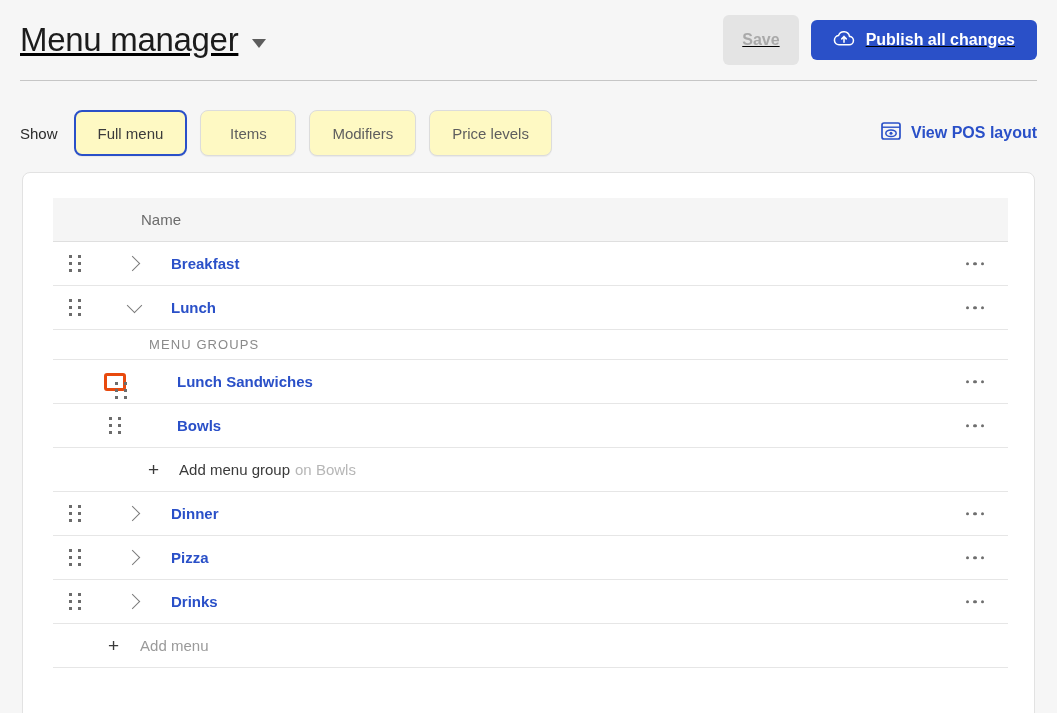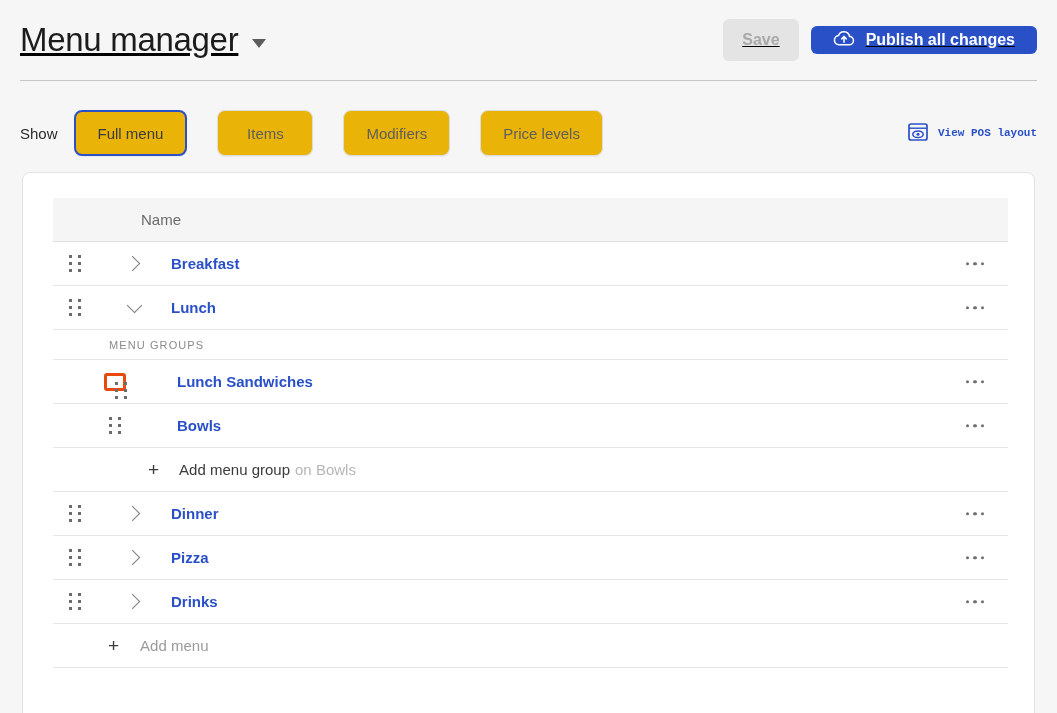--- a/index.html
+++ b/index.html
@@ -26,58 +26,58 @@
   }
   .title-caret {
     width: 0; height: 0; margin-top: 6px;
     border-left: 7px solid transparent;
     border-right: 7px solid transparent;
     border-top: 9px solid #5d5d5d;
     cursor: pointer;
   }
   .header-actions { display: flex; align-items: center; gap: 12px; }
   .btn-save {
-    height: 42px; min-width: 72px; padding: 8px 19px;
+    height: 50px; min-width: 72px; padding: 8px 19px;
     background: #e4e4e4; border: none; border-radius: 6px;
     color: #a9a9a9; font-size: 16px; font-weight: 700;
     font-family: "Liberation Sans", sans-serif;
     cursor: default;
     margin-left: 28px;
   }
   .btn-publish {
-    height: 28px; padding: 8px 22px;
+    height: 40px; padding: 8px 22px;
     background: #2a50c8; border: none; border-radius: 6px;
     color: #ffffff; font-size: 16px; font-weight: 700;
     font-family: "Liberation Sans", sans-serif;
     display: flex; align-items: center; gap: 11px; cursor: pointer;
   }
 
   
   .showbar {
     position: absolute; left: 20px; top: 106px; width: 1017px; height: 54px;
     display: flex; align-items: center;
   }
   .show-label {
     font-size: 15px; color: #2b2b2b; margin-right: 16px;
   }
   .chip {
     height: 46px; min-width: 96px; padding: 16px 22px;
-    background: #eab308; border: 1px solid #dcdcdc; border-radius: 8px;
+    background: #fef9c3; border: 1px solid #dcdcdc; border-radius: 8px;
     color: #5e5e5e; font-size: 15px;
     font-family: "Liberation Sans", sans-serif;
     display: inline-flex; align-items: center; justify-content: center;
-    margin-right: 30px; cursor: pointer;
+    margin-right: 13px; cursor: pointer;
     box-shadow: 0 1px 1px rgba(0,0,0,0.05);
   }
   .chip.active {
     border: 2px solid #2a50c8; color: #3b3b3b;
   }
   .pos-link {
     margin-left: auto; display: flex; align-items: center; gap: 10px;
-    color: #2a50c8; font-size: 11px; font-weight: 700; cursor: pointer; font-family: Liberation Mono, monospace;
+    color: #2a50c8; font-size: 16px; font-weight: 700; cursor: pointer;
   }
 
   
   .card {
     position: absolute; left: 22px; top: 172px; width: 1013px; height: 632px;
     background: #ffffff; border: 1px solid #e2e2e2; border-radius: 8px;
   }
   .table { position: absolute; left: 30px; top: 25px; width: 955px; }
 
   .thead {
@@ -126,21 +126,21 @@
     position: absolute; right: 18px; top: 50%; transform: translateY(-50%);
     display: flex; gap: 4px; cursor: pointer; padding: 6px;
   }
   .ellipsis b { width: 3.5px; height: 3.5px; border-radius: 50%; background: #6e6e6e; display: block; }
 
   .group-label-row {
     height: 30px; display: flex; align-items: center;
     border-bottom: 1px solid #e6e6e6;
   }
   .group-label {
-    margin-left: 56px; font-size: 11px; color: #8a8a8a;
+    margin-left: 96px; font-size: 13px; color: #8a8a8a;
     letter-spacing: 1.1px; text-transform: uppercase;
   }
 
   .add-row {
     height: 44px; display: flex; align-items: center;
     border-bottom: 1px solid #e6e6e6; cursor: pointer;
   }
   .plus {
     font-size: 19px; color: #3a3a3a; line-height: 1; font-weight: 400;
   }

